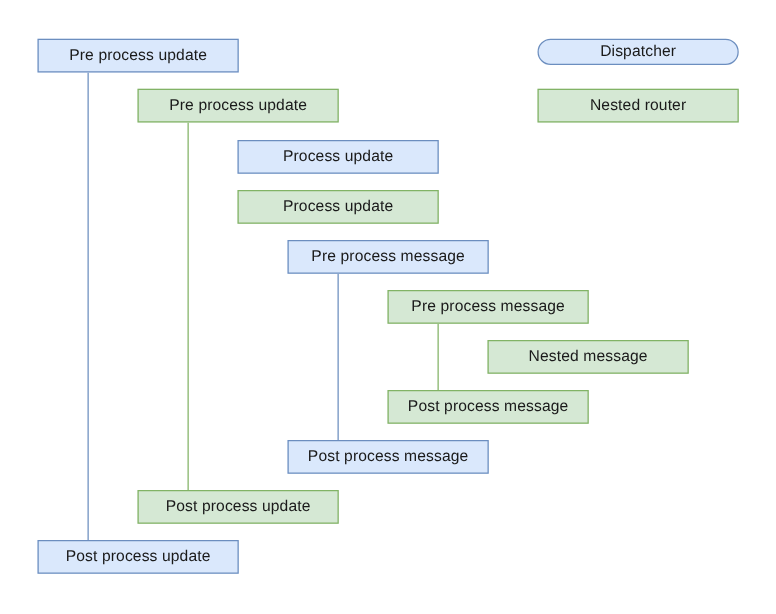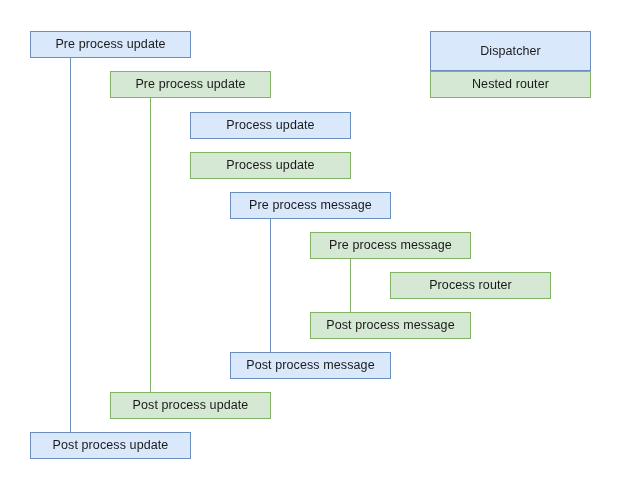--- a/index.html
+++ b/index.html
@@ -80,40 +80,40 @@
 
   <div class="node dispatcher" style="left:230px; top:192px; width:161px; height:27px;">
     <span>Pre process message</span>
   </div>
 
   <div class="node router" style="left:310px; top:232px; width:161px; height:27px;">
     <span>Pre process message</span>
   </div>
 
   <div class="node router" style="left:390px; top:272px; width:161px; height:27px;">
-    <span>Process router</span>
+    <span>Nested message</span>
   </div>
 
   <div class="node router" style="left:310px; top:312px; width:161px; height:27px;">
     <span>Post process message</span>
   </div>
 
   <div class="node dispatcher" style="left:230px; top:352px; width:161px; height:27px;">
     <span>Post process message</span>
   </div>
 
   <div class="node router" style="left:110px; top:392px; width:161px; height:27px;">
     <span>Post process update</span>
   </div>
 
   <div class="node dispatcher" style="left:30px;  top:432px; width:161px; height:27px;">
     <span>Post process update</span>
   </div>
 
-  <div class="node dispatcher" style="left:430px; top:31px; width:161px; height:40px;">
+  <div class="node dispatcher" style="left:430px; top:31px; width:161px; height:21px;border-radius:11px;">
     <span>Dispatcher</span>
   </div>
 
   <div class="node router" style="left:430px; top:71px; width:161px; height:27px;align-items:center;">
     <span>Nested router</span>
   </div>
 
 </div>
 
 </body></html>

